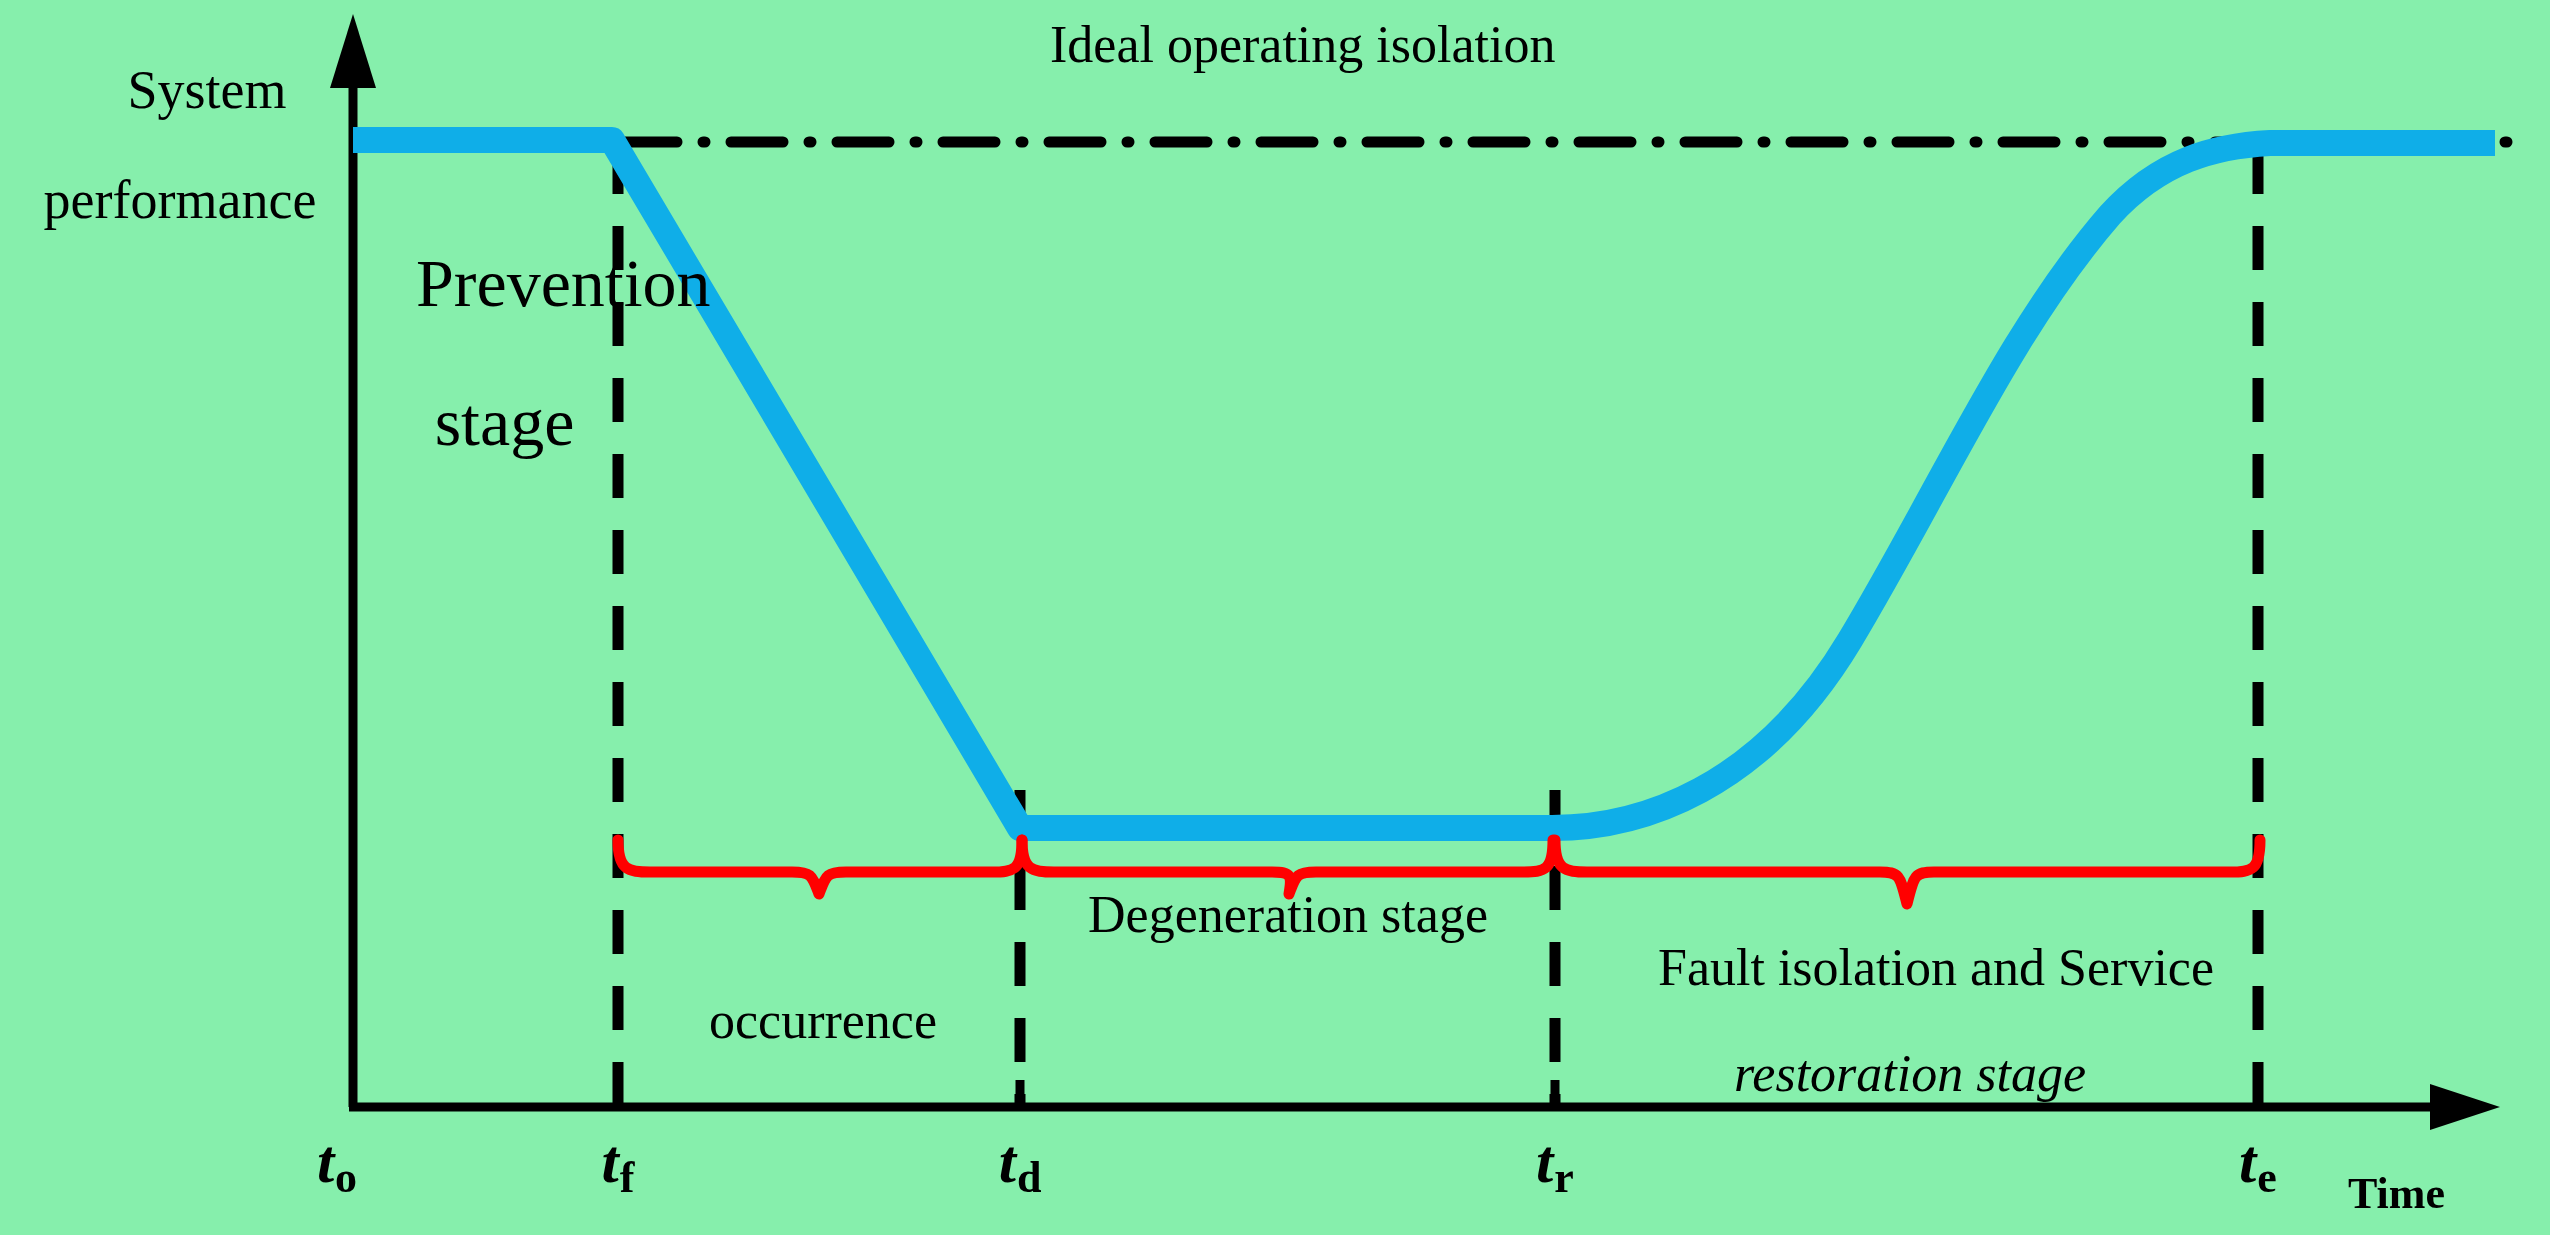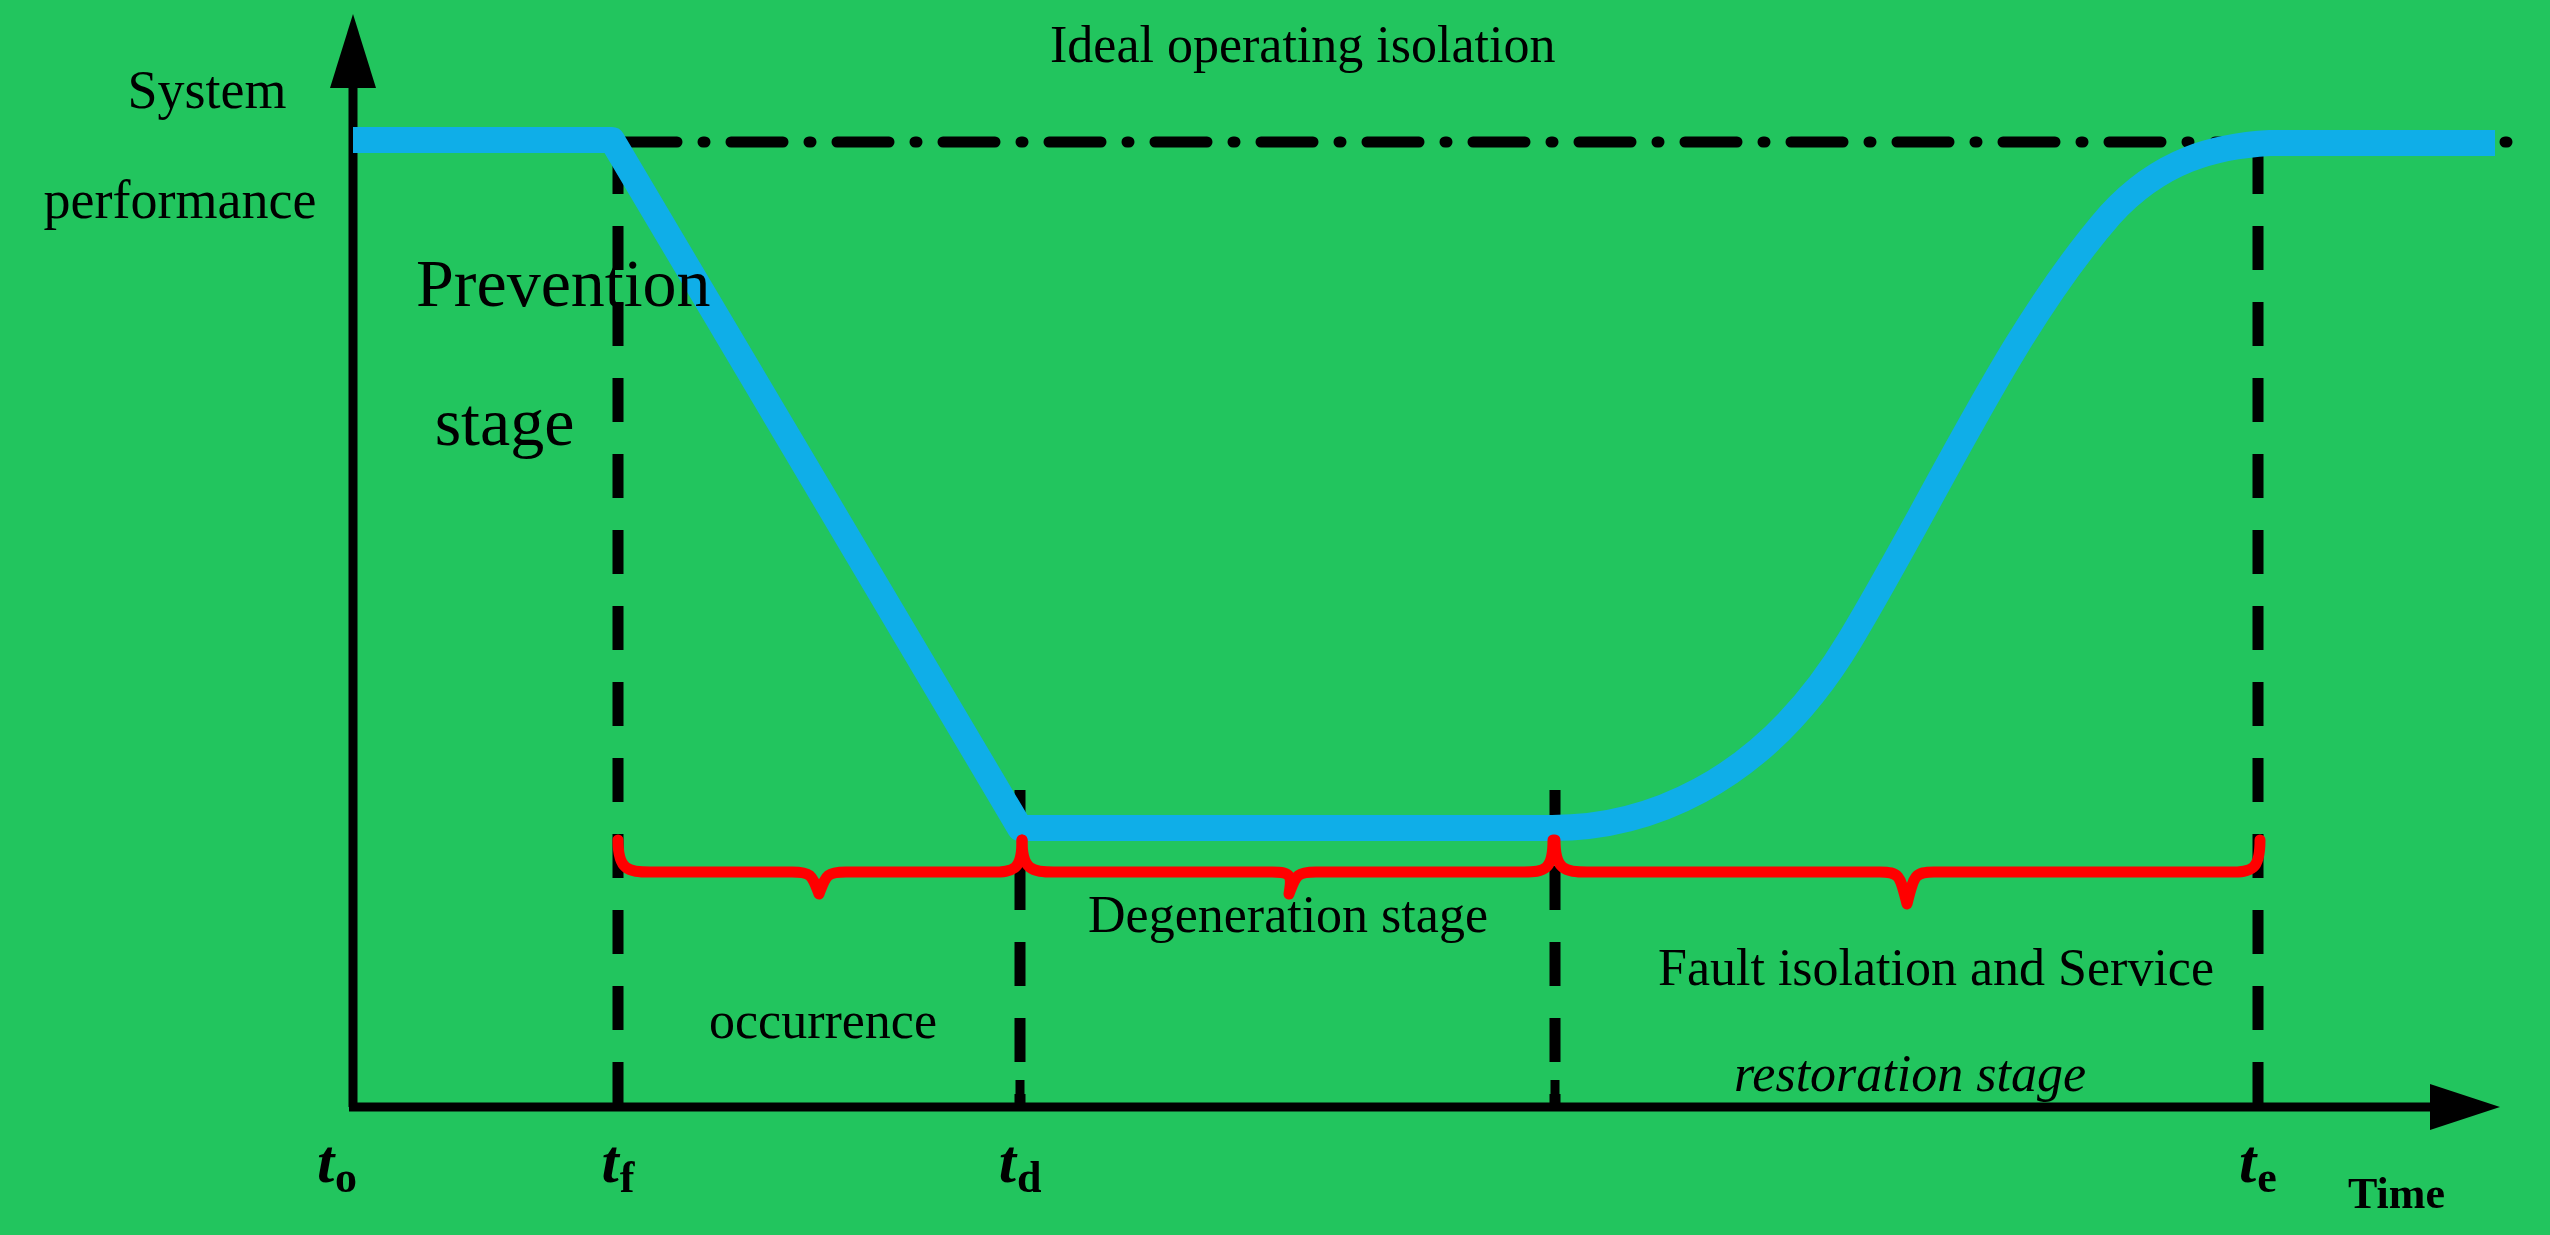--- a/index.html
+++ b/index.html
@@ -8,21 +8,21 @@
     padding: 0;
     background: #ffffff;
   }
   body {
     font-family: "Liberation Serif", "DejaVu Serif", serif;
   }
   #stage {
     position: relative;
     width: 2550px;
     height: 1235px;
-    background: #22c55e;
+    background: #86efac;
     overflow: hidden;
   }
   #plot-svg {
     position: absolute;
     left: 0;
     top: 0;
     width: 2550px;
     height: 1235px;
   }
   .lbl {
@@ -209,18 +209,19 @@
     <span class="l1">Fault isolation and Service</span>
     <span class="l2">restoration stage</span>
   </div>
 
   <div class="tick-label" id="tick-t0"><span>t</span><span class="sub">o</span></div>
 
   <div class="tick-label" id="tick-tf"><span>t</span><span class="sub">f</span></div>
 
   <div class="tick-label" id="tick-td"><span>t</span><span class="sub">d</span></div>
 
+  <div class="tick-label" id="tick-tr"><span>t</span><span class="sub">r</span></div>
 
   <div class="tick-label" id="tick-te"><span>t</span><span class="sub">e</span></div>
 
   <div id="time-label">Time</div>
 
 </div>
 
 </body></html>

